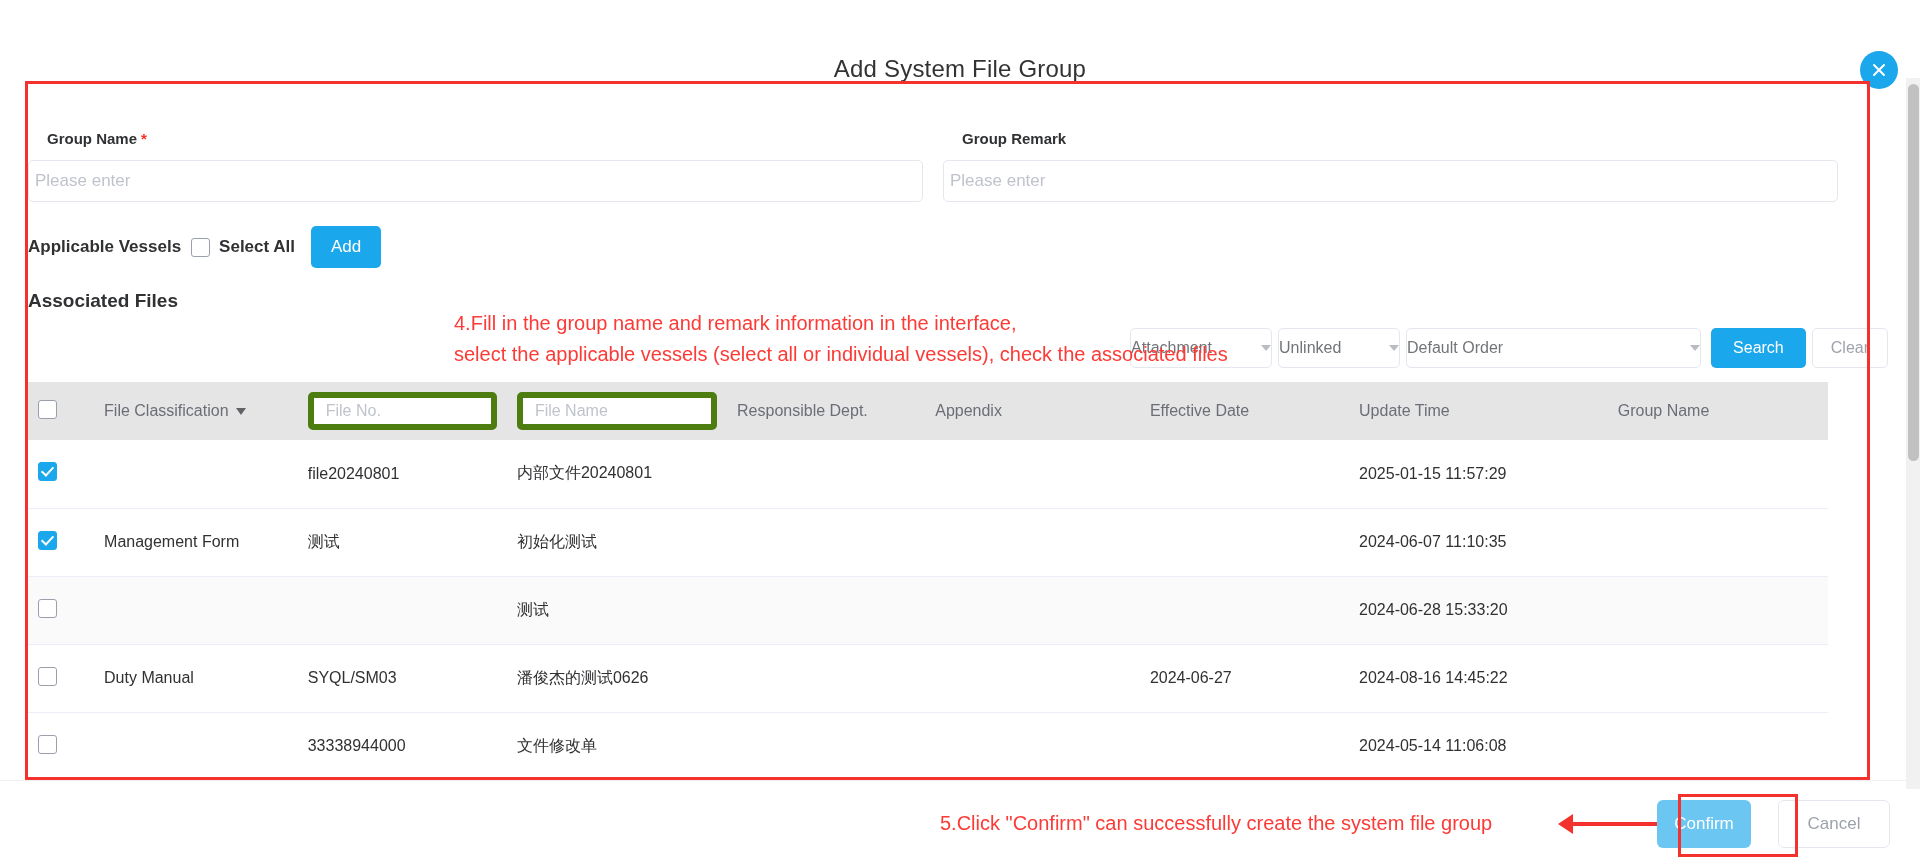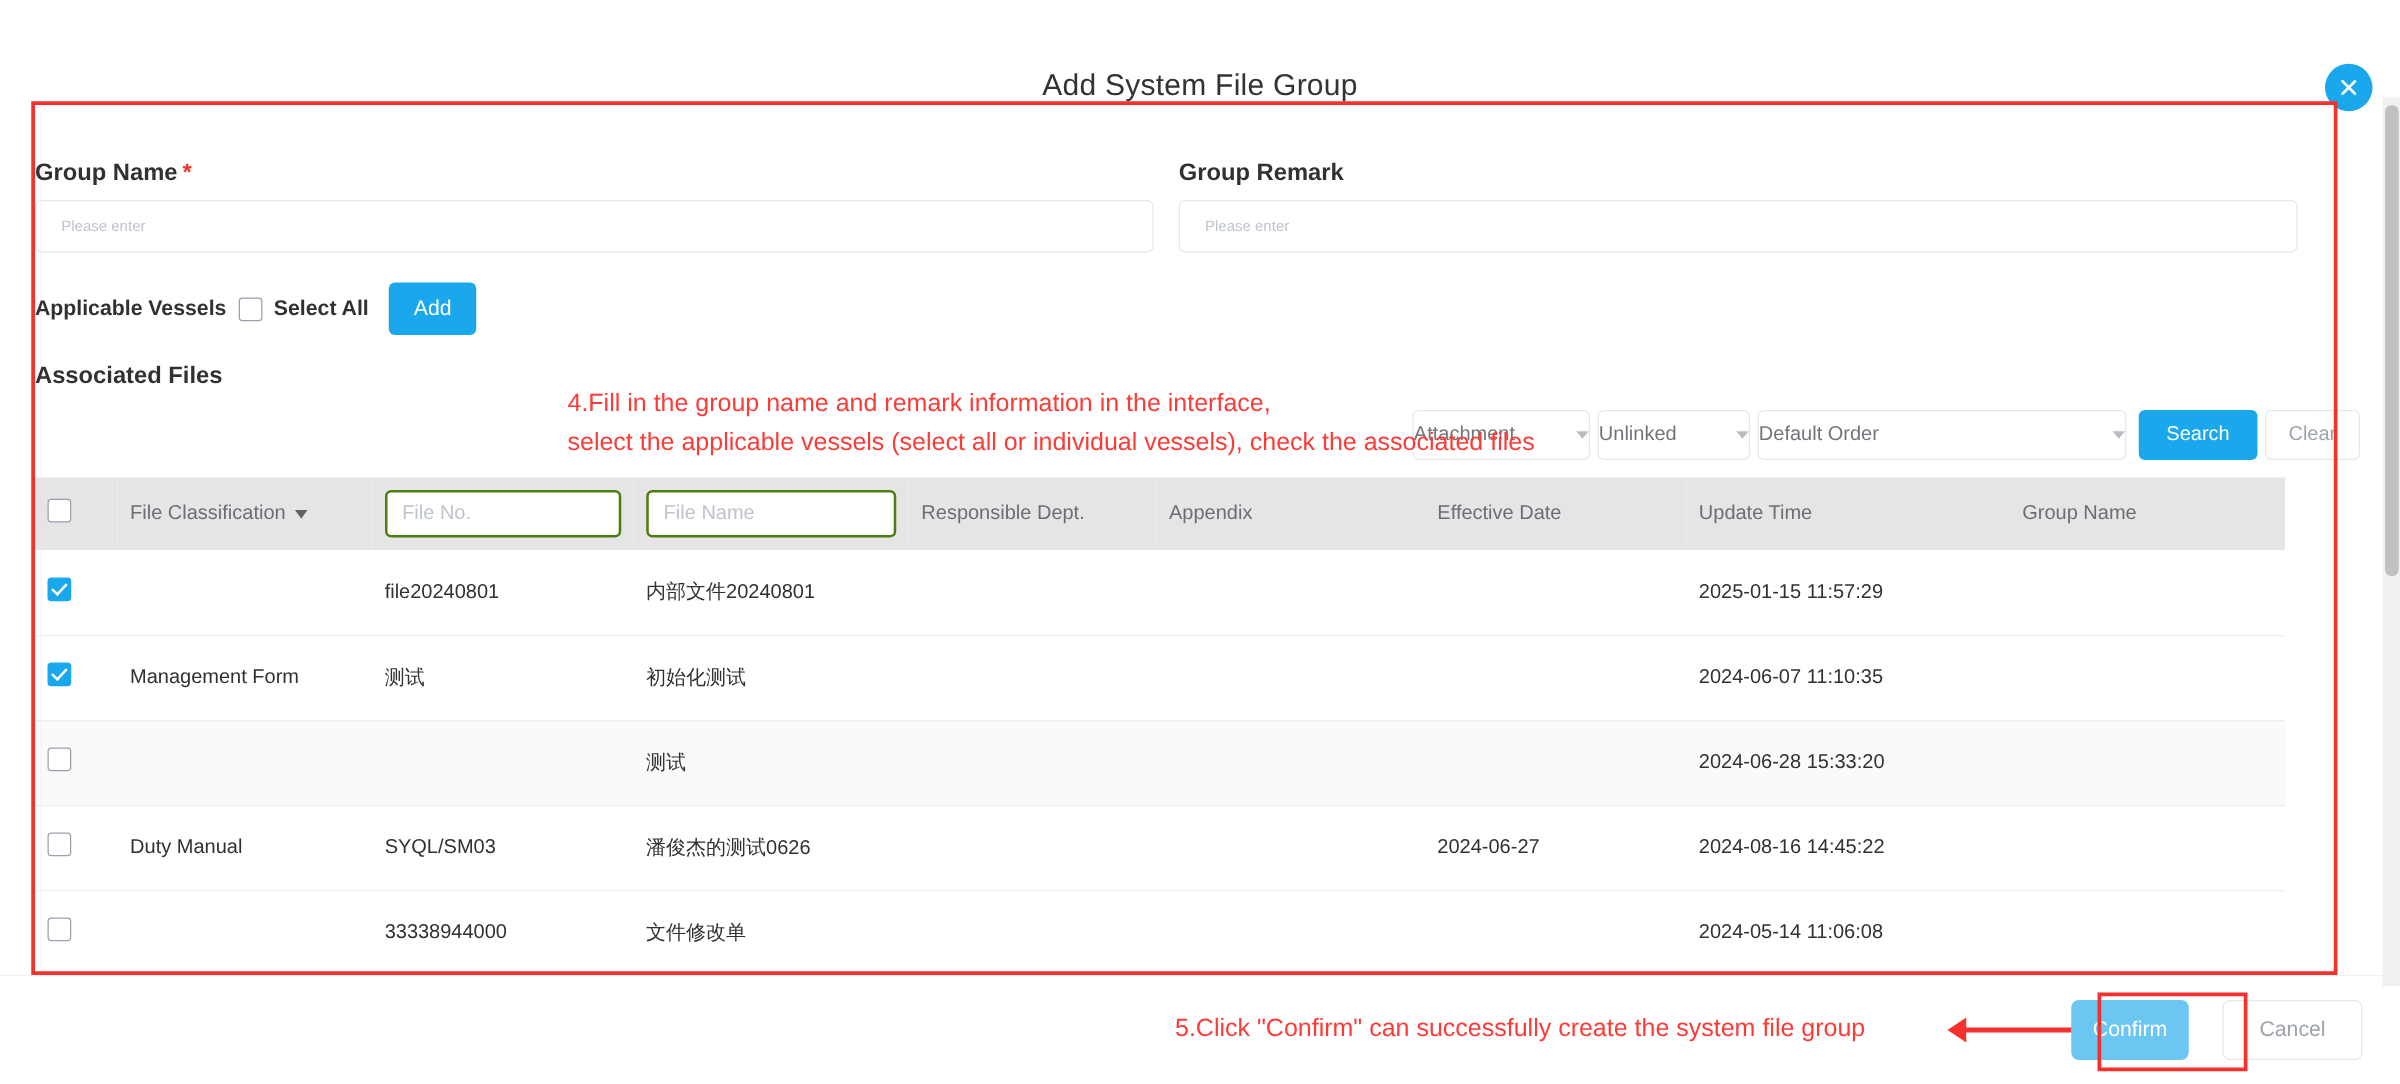--- a/index.html
+++ b/index.html
@@ -79,35 +79,36 @@
     padding: 20px 28px 0 28px;
     overflow: hidden;
   }
 
   .form-row {
     display: flex;
     gap: 20px;
   }
   .form-col { width: 895px; }
   .field-label {
-    font-size: 19px;
+    font-size: 15px;
     color: #303133;
     font-weight: bold;
     margin-bottom: 10px;
     display: block;
     line-height: 22px;
+    padding-left: 19px;
   }
   .req-star { color: #f4312c; font-weight: bold; margin-left: 4px; }
   .text-input {
     width: 100%;
     height: 42px;
     border: 1px solid #e4e7ed;
     border-radius: 5px;
-    padding: 0 20px;
-    font-size: 12px;
+    padding: 0 6px;
+    font-size: 17px;
     color: #ef4444;
     background: #fff;
     outline: none;
     font-family: "Liberation Sans", sans-serif;
   }
   .text-input::placeholder { color: #bfc3cb; }
 
   
   .vessels-row {
     display: flex;
@@ -282,21 +283,21 @@
   }
   .sort-caret {
     width: 0; height: 0;
     border-left: 5px solid transparent;
     border-right: 5px solid transparent;
     border-top: 7px solid #606266;
   }
   .th-input {
     width: 100%;
     height: 38px;
-    border: 2px solid #4d7c0f;
+    border: 6px solid #4d7c0f;
     border-radius: 5px;
     padding: 0 12px;
     font-size: 16px;
     color: #606266;
     background: #fff;
     outline: none;
     font-family: "Liberation Sans", sans-serif;
   }
   .th-input::placeholder { color: #bfc3cb; }
 

